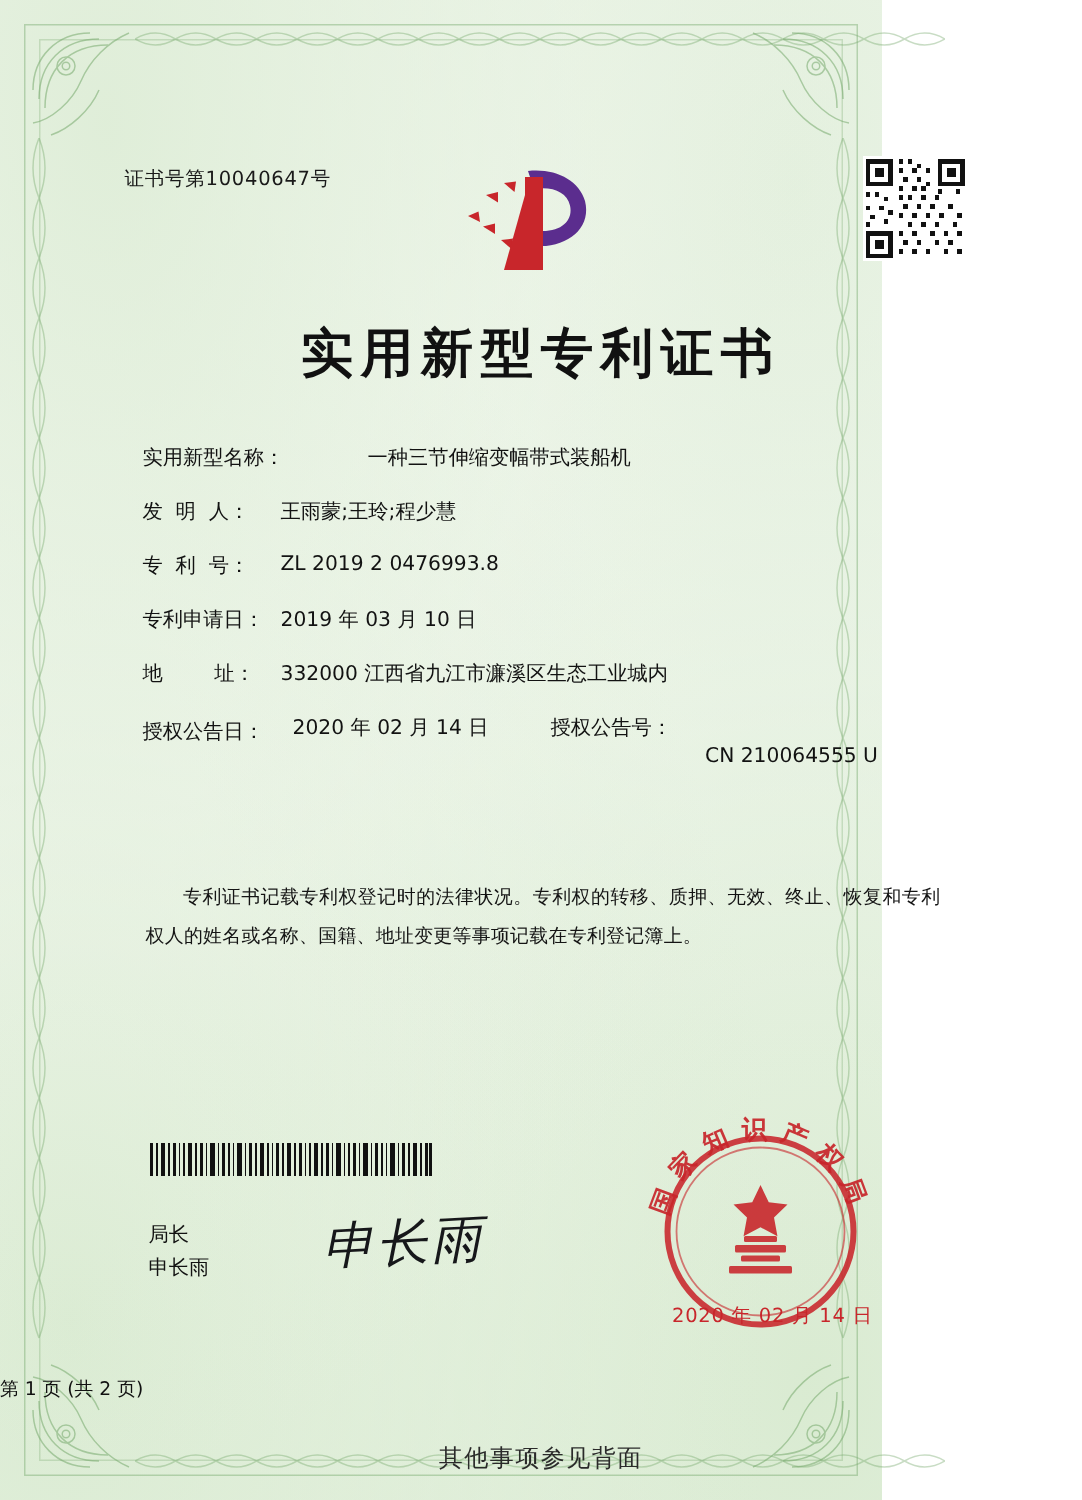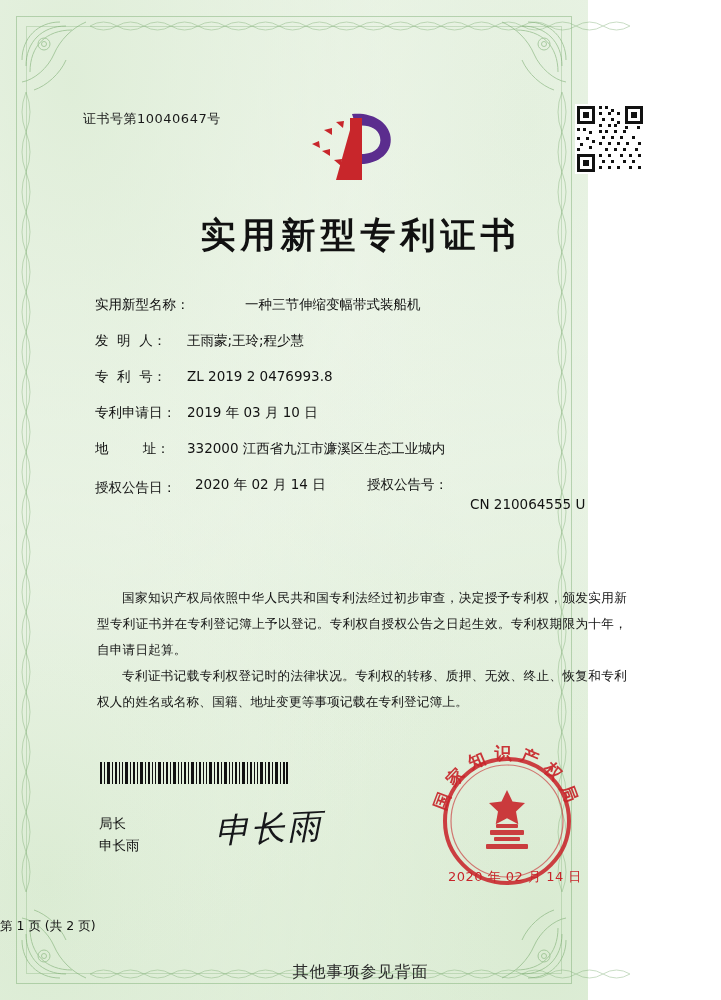--- a/index.html
+++ b/index.html
@@ -330,21 +330,20 @@
       <div class="row-pub">
         <span class="pub-lbl">授权公告日：</span>
         <span class="pub-val">2020 年 02 月 14 日</span>
         <span class="pub2-lbl">授权公告号：</span>
         <span class="pub2-val">CN 210064555 U</span>
       </div>
 
     </div>
 
     <div class="paragraphs">
-      <p>国家知识产权局依照中华人民共和国专利法经过初步审查，决定授予专利权，颁发实用新型专利证书并在专利登记簿上予以登记。专利权自授权公告之日起生效。专利权期限为十年，自申请日起算。</p>
       <p>专利证书记载专利权登记时的法律状况。专利权的转移、质押、无效、终止、恢复和专利权人的姓名或名称、国籍、地址变更等事项记载在专利登记簿上。</p>
     </div>
 
     <div class="barcode">
       <svg viewBox="0 0 188 22" shape-rendering="crispEdges">
         <g fill="#111">
           <rect x="0" y="0" width="2" height="22"></rect>
             <rect x="4" y="0" width="1" height="22"></rect>
           <rect x="7" y="0" width="3" height="22"></rect>
             <rect x="12" y="0" width="1" height="22"></rect>

